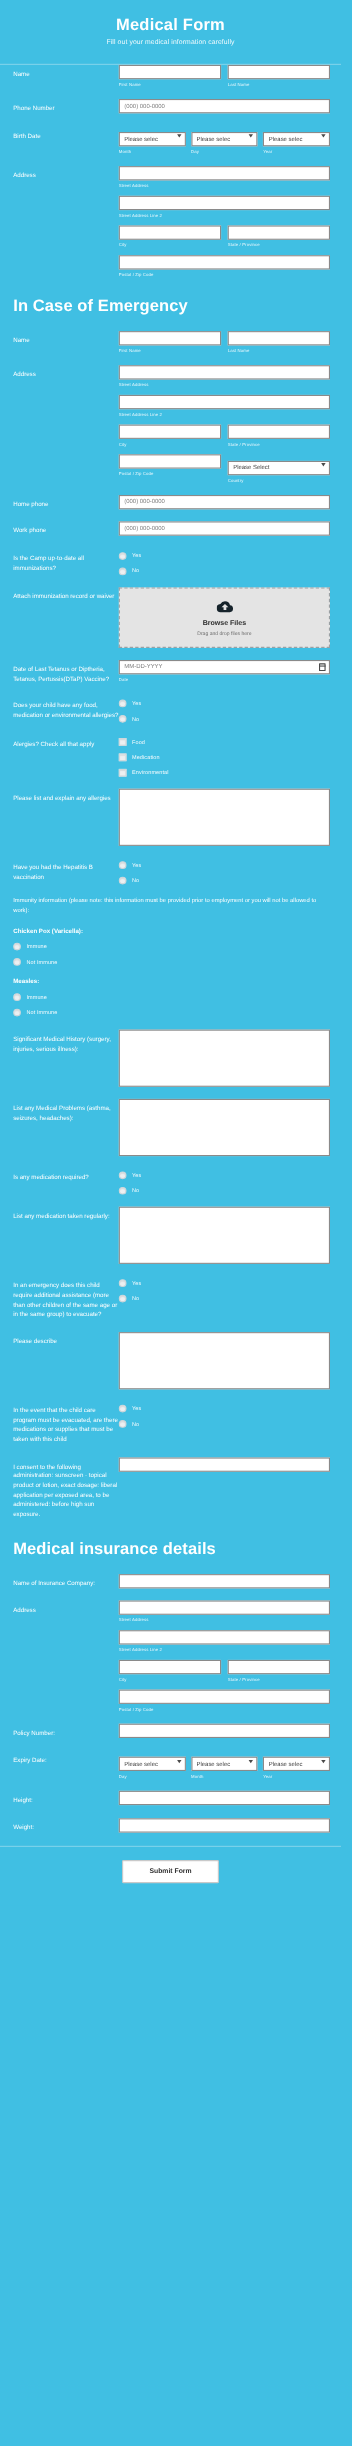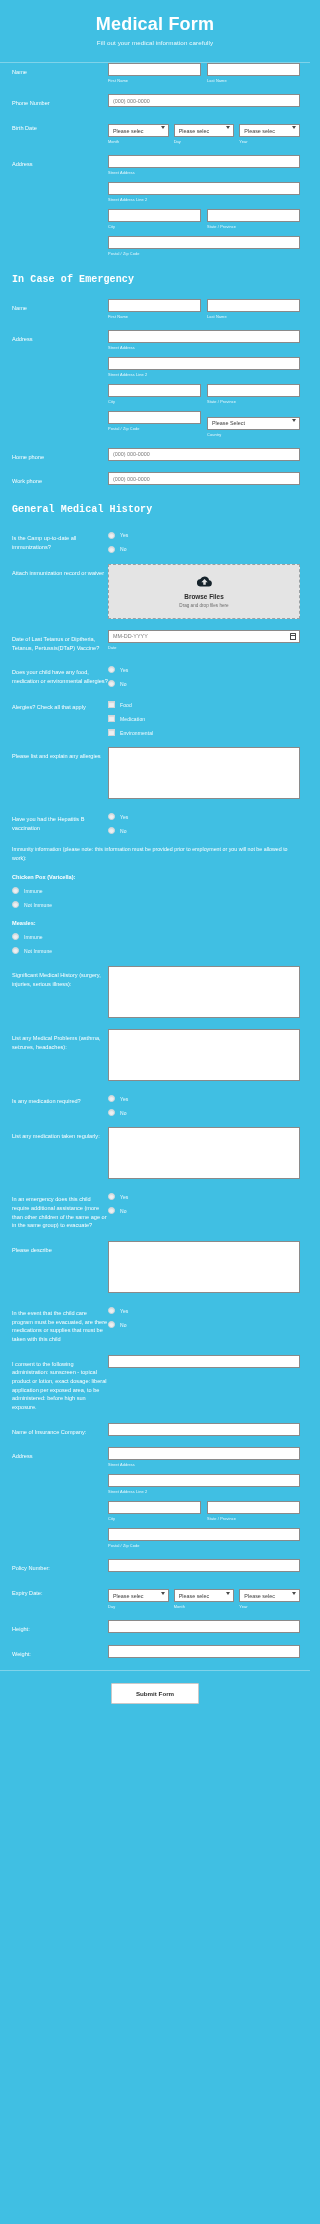--- a/index.html
+++ b/index.html
@@ -14,43 +14,42 @@
 
   .page { width: 310px; background: #40bfe3; padding-bottom: 0; }
 
   
   .form-header {
     text-align: center;
     padding: 14px 10px 16px 10px;
     border-bottom: 1px solid #7fd3ea;
   }
   .form-title {
-    font-size: 18px;
+    font-size: 15px;
     font-weight: bold;
     letter-spacing: .2px;
     margin: 0 0 4px 0;
     color: #ffffff;
   }
   .form-subtitle {
     font-size: 6.2px;
     color: #f2fbfe;
     margin: 0;
     letter-spacing: .1px;
   }
 
   
   .form-body { padding: 0 10px; }
 
   .section-heading {
-    font-size: 10px;
+    font-size: 15px;
     font-weight: bold;
     color: #ffffff;
     margin: 18px 0 14px 2px;
     letter-spacing: .1px;
-    font-family: Liberation Mono, monospace;
   }
 
   .field-row {
     display: flex;
     align-items: flex-start;
     margin-bottom: 11px;
   }
   .field-label {
     width: 98px;
     flex: 0 0 98px;
@@ -385,21 +384,20 @@
       </div>
     </div>
 
     <div class="field-row">
       <div class="field-label">Work phone</div>
       <div class="field-control">
         <input class="txt" type="text" placeholder="(000) 000-0000" style="">
       </div>
     </div>
 
-    <div class="section-heading">General Medical History</div>
 
     <div class="field-row">
       <div class="field-label">Is the Camp up-to-date all immunizations?</div>
       <div class="field-control choice-list">
         <div class="choice">
           <span class="radio-dot"></span>
           <span class="choice-label">Yes</span>
         </div>
         <div class="choice">
           <span class="radio-dot"></span>
@@ -581,20 +579,21 @@
       </div>
     </div>
 
     <div class="field-row">
       <div class="field-label">I consent to the following administration: sunscreen - topical product or lotion, exact dosage: liberal application per exposed area, to be administered: before high sun exposure.</div>
       <div class="field-control">
         <input class="txt" type="text" style="">
       </div>
     </div>
 
+    <div class="section-heading">Medical insurance details</div>
 
     <div class="field-row">
       <div class="field-label">Name of Insurance Company:</div>
       <div class="field-control">
         <input class="txt" type="text" style="">
       </div>
     </div>
 
     <div class="field-row">
       <div class="field-label">Address</div>

